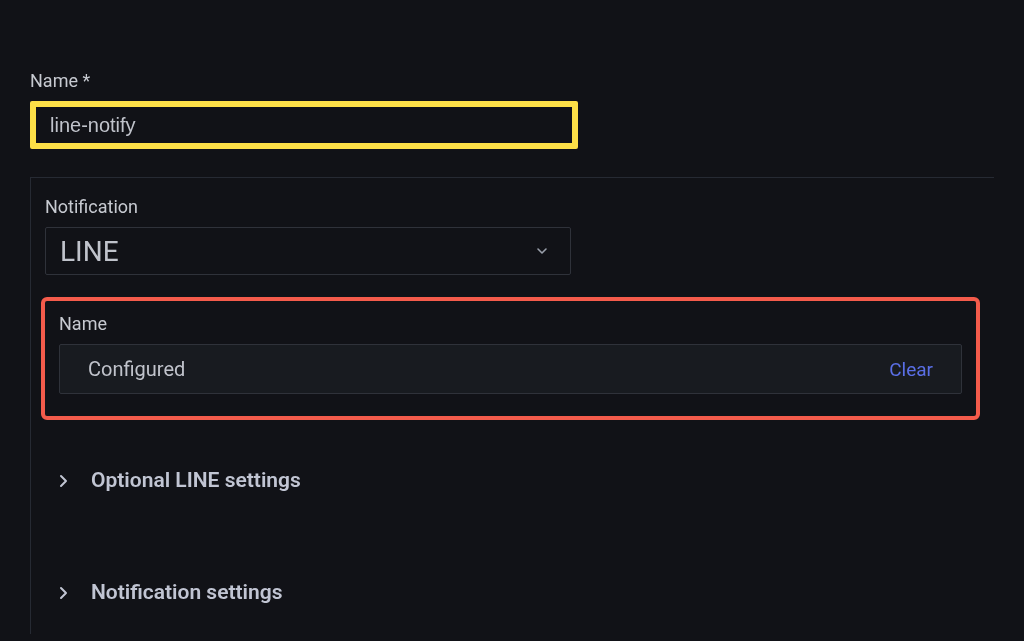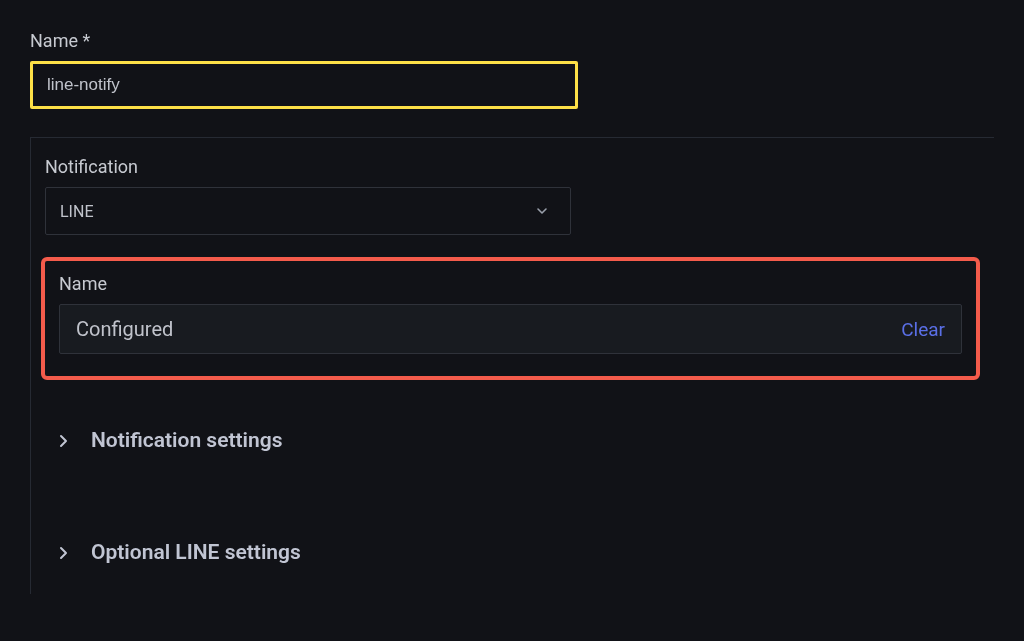--- a/index.html
+++ b/index.html
@@ -16,28 +16,29 @@
       overflow: hidden;
     }
     .page {
       padding: 30px 30px 0 30px;
     }
     .field-label {
       font-size: 18px;
       color: #c7cad1;
       margin-bottom: 10px;
       display: block;
+      margin-top: 40px;
     }
     .text-input {
       width: 548px;
       height: 48px;
       background-color: #111217;
-      border: 3px solid #fde047;
+      border: 6px solid #fde047;
       color: #c0c3cb;
-      font-size: 17px;
+      font-size: 20px;
       padding: 0 14px;
       border-radius: 2px;
       outline: none;
     }
     .panel {
       border: 1px solid #262a33;
       border-right: none;
       border-bottom: none;
       margin-top: 28px;
       padding: 18px 0 30px 14px;
@@ -51,21 +52,21 @@
     .select-wrap {
       position: relative;
       width: 526px;
     }
     .select {
       width: 100%;
       height: 48px;
       background-color: #111217;
       border: 1px solid #2f323a;
       color: #c0c3cb;
-      font-size: 16px;
+      font-size: 28px;
       padding: 0 14px;
       border-radius: 2px;
       display: flex;
       align-items: center;
       justify-content: space-between;
       cursor: pointer;
     }
     .chevron {
       width: 12px;
       height: 12px;
@@ -83,21 +84,21 @@
       margin-left: -4px;
       margin-right: 14px;
     }
     .token-row {
       display: flex;
       align-items: center;
       background-color: #181b20;
       border: 1px solid #2f323a;
       border-radius: 2px;
       height: 50px;
-      padding: 0 16px;
+      padding: 0 28px;
       margin-top: 8px;
     }
     .token-status {
       flex: 1;
       font-size: 20px;
       color: #c0c3cb;
     }
     .token-clear {
       color: #5a6fe6;
       font-size: 19px;
@@ -155,25 +156,25 @@
         <button class="token-clear">Clear</button>
       </div>
     </div>
 
     <div class="expander">
       <span class="expander-chevron">
         <svg viewBox="0 0 10 14" width="10" height="14">
           <path d="M2 2 L7 7 L2 12" stroke="#c1c5d3" stroke-width="2" fill="none" stroke-linecap="round" stroke-linejoin="round"></path>
         </svg>
       </span>
-      <span class="expander-label">Notification settings</span>
+      <span class="expander-label">Optional LINE settings</span>
     </div>
 
     <div class="expander">
       <span class="expander-chevron">
         <svg viewBox="0 0 10 14" width="10" height="14">
           <path d="M2 2 L7 7 L2 12" stroke="#c1c5d3" stroke-width="2" fill="none" stroke-linecap="round" stroke-linejoin="round"></path>
         </svg>
       </span>
-      <span class="expander-label">Optional LINE settings</span>
+      <span class="expander-label">Notification settings</span>
     </div>
   </div>
 </div>
 
 </body></html>

